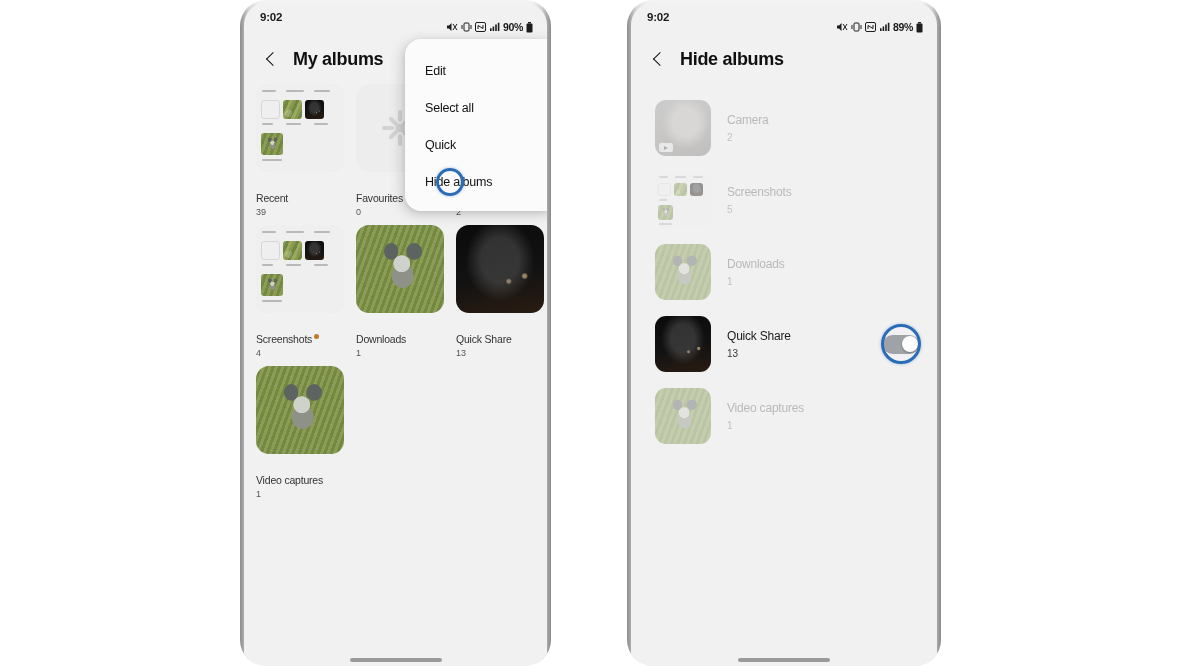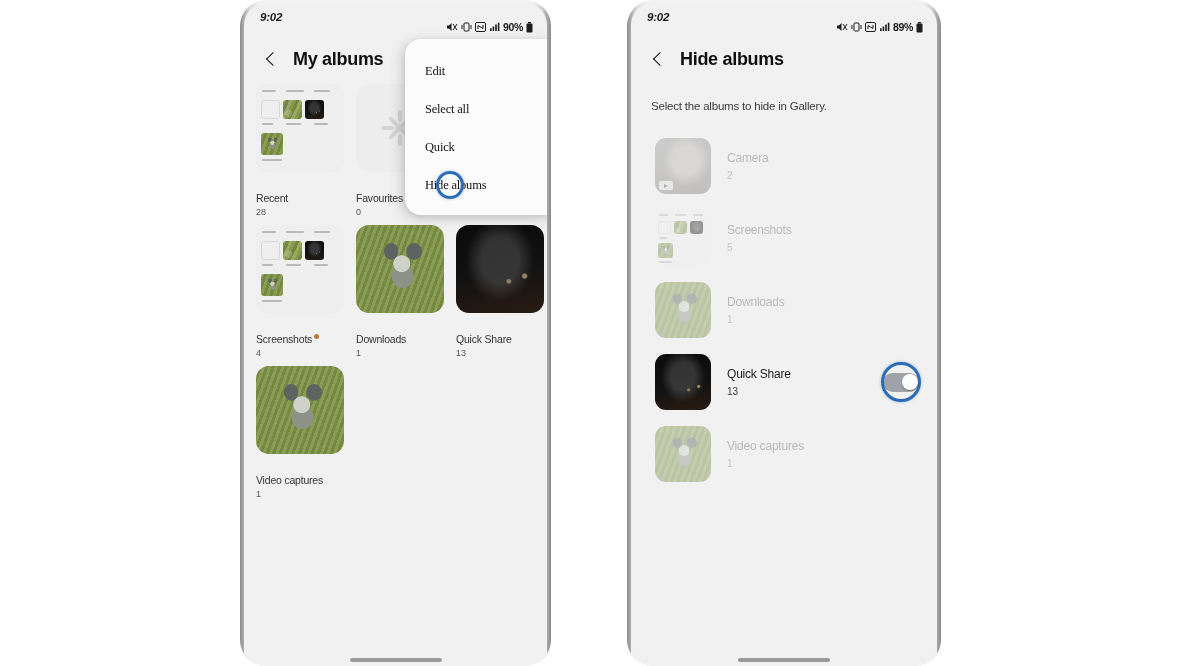--- a/index.html
+++ b/index.html
@@ -28,21 +28,21 @@
     border-radius: 22px 22px 0 0;
     overflow: hidden;
   }
 
   
   .statusbar {
     height: 24px; display: flex; align-items: center;
     justify-content: space-between;
     padding: 4px 14px 0 16px;
   }
-  .clock { font-size: 11.5px; font-weight: bold; color: #1a1a1a; letter-spacing: -0.2px; font-style: italic; }
+  .clock { font-size: 11.5px; font-weight: bold; color: #1a1a1a; letter-spacing: -0.2px; }
   .sysicons { display: flex; align-items: center; gap: 3px; margin-top: 20px; }
   .batt-pct { font-size: 10.5px; font-weight: bold; color: #1a1a1a; letter-spacing: -0.3px; }
   .ic { display:block; }
 
   
   .appbar { display: flex; align-items: center; gap: 13px; padding: 22px 0 14px 20px; }
   .back-chev { width: 16px; height: 16px; position: relative; cursor: pointer; }
   .back-chev::before {
     content:""; position:absolute; left:4px; top:2px;
     width: 9px; height: 9px;
@@ -110,21 +110,21 @@
   
   .menu {
     position: absolute; top: 36px; left: 161px; width: 146px;
     background: #fbfbfb;
     border-radius: 16px 0 0 16px;
     box-shadow: -3px 3px 14px rgba(0,0,0,.17), 0 2px 6px rgba(0,0,0,.08);
     padding: 14px 0 10px 0;
   }
   .menu-item {
     font-size: 12.5px; color: #121212; padding: 11px 0 12px 20px;
-    letter-spacing: -0.2px; cursor: pointer; position: relative; font-family: Liberation Serif, serif;
+    letter-spacing: -0.2px; cursor: pointer; position: relative;
   }
   .tap-ring {
     position: absolute; width: 28px; height: 28px; border-radius: 50%;
     border: 3.2px solid #2b6cb8; box-sizing: border-box;
     box-shadow: 0 0 3px rgba(43,108,184,.45);
     pointer-events: none;
   }
   .tap-ring.on-menu { left: 31px; top: 4px; }
 
   
@@ -230,21 +230,21 @@
               <div class="mini-label" style="left:58px;top:39px;width:14px;"></div>
               <div class="mini-row" style="left:5px;top:49px;">
                 <div class="mini-cell grass-dog" style="width:22px;height:22px;"></div>
               </div>
               <div class="mini-label" style="left:6px;top:75px;width:20px;"></div>
             </div>
           </div>
           <div class="album-name">
             <span>Recent</span>
           </div>
-          <div class="album-count">28</div>
+          <div class="album-count">39</div>
         </div>
 
         <div class="album">
           <div class="album-thumb" style="background:#ededed;display:flex;align-items:center;justify-content:center;">
             <svg width="40" height="40" viewBox="0 0 40 40">
               <g fill="#d3d3d3">
                 <circle cx="20" cy="20" r="4.6"></circle>
                 <rect x="18" y="2" width="4" height="12" rx="2"></rect>
                 <rect x="18" y="26" width="4" height="12" rx="2"></rect>
                 <rect x="2" y="18" width="12" height="4" rx="2"></rect>
@@ -370,21 +370,20 @@
               <rect x="0.5" y="1.6" width="6" height="9" rx="1" fill="#1d1d1d"></rect>
             </svg>
         </span>
       </div>
 
       <div class="appbar">
         <span class="back-chev"></span>
         <span class="app-title">Hide albums</span>
       </div>
 
-      <div class="subtitle">Select the albums to hide in Gallery.</div>
 
       <div class="hide-list">
 
         <div class="hide-row dim">
           <div class="hide-thumb grey-cam">
             <span class="vid-chip"></span>
           </div>
           <div class="hide-meta">
             <div class="hide-name">Camera</div>
             <div class="hide-count">2</div>

